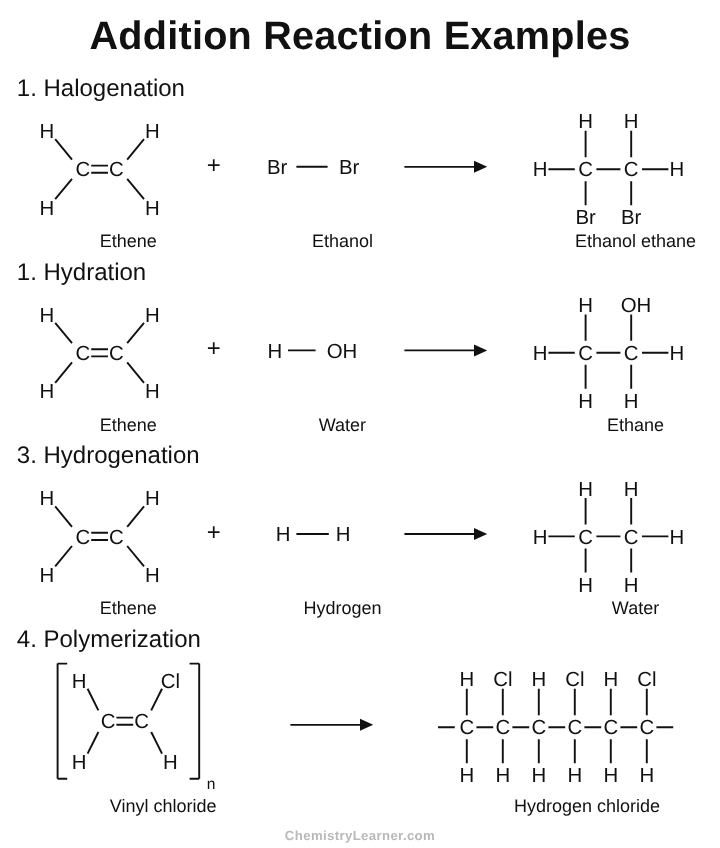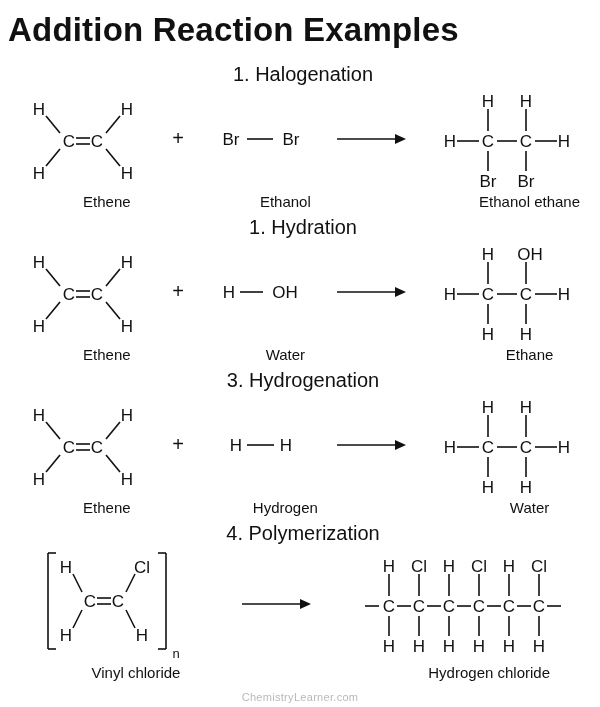--- a/index.html
+++ b/index.html
@@ -5,33 +5,33 @@
   * { box-sizing: border-box; }
   html, body { margin: 0; padding: 0; background: #ffffff; }
   body {
     width: 600px;
     min-height: 707px;
     color: #111;
     font-family: "Liberation Sans", "DejaVu Sans", sans-serif;
   }
   .page { width: 600px; padding: 4px 8px 0 8px; }
   .title {
+    text-align: center;
     font-size: 33px;
     font-weight: bold;
     margin: 6px 0 12px 0;
     letter-spacing: 0.2px;
     line-height: 1.2;
   }
   .section { margin: 0; }
   .heading {
     font-size: 20px;
     font-weight: 500;
     margin: 3px 0 0 6px;
     line-height: 1.2;
-    text-align: center;
   }
   .row { display: flex; align-items: flex-start; padding-left: 2px; }
   .cell { display: flex; flex-direction: column; align-items: center; }
   .structure-area {
     height: 106px;
     display: flex;
     align-items: center;
     justify-content: center;
     width: 100%;
   }
@@ -43,21 +43,21 @@
   .w-reagent  { width: 125px; }
   .w-arrow    { width: 100px; }
   .w-product  { width: 178px; }
   .w-vinyl    { width: 205px; }
   .w-arrow4   { width: 125px; }
   .w-pvc      { width: 255px; }
   .footer {
     text-align: center;
     color: #b9b9b9;
     font-size: 11px;
-    font-weight: normal;
+    font-weight: bold;
     margin: 8px 0 6px 0;
     letter-spacing: 0.3px;
   }
   svg { display: block; }
   svg text { font-family: "Liberation Sans", "DejaVu Sans", sans-serif; }
 </style>
 </head>
 <body>
 
 <div class="page">

